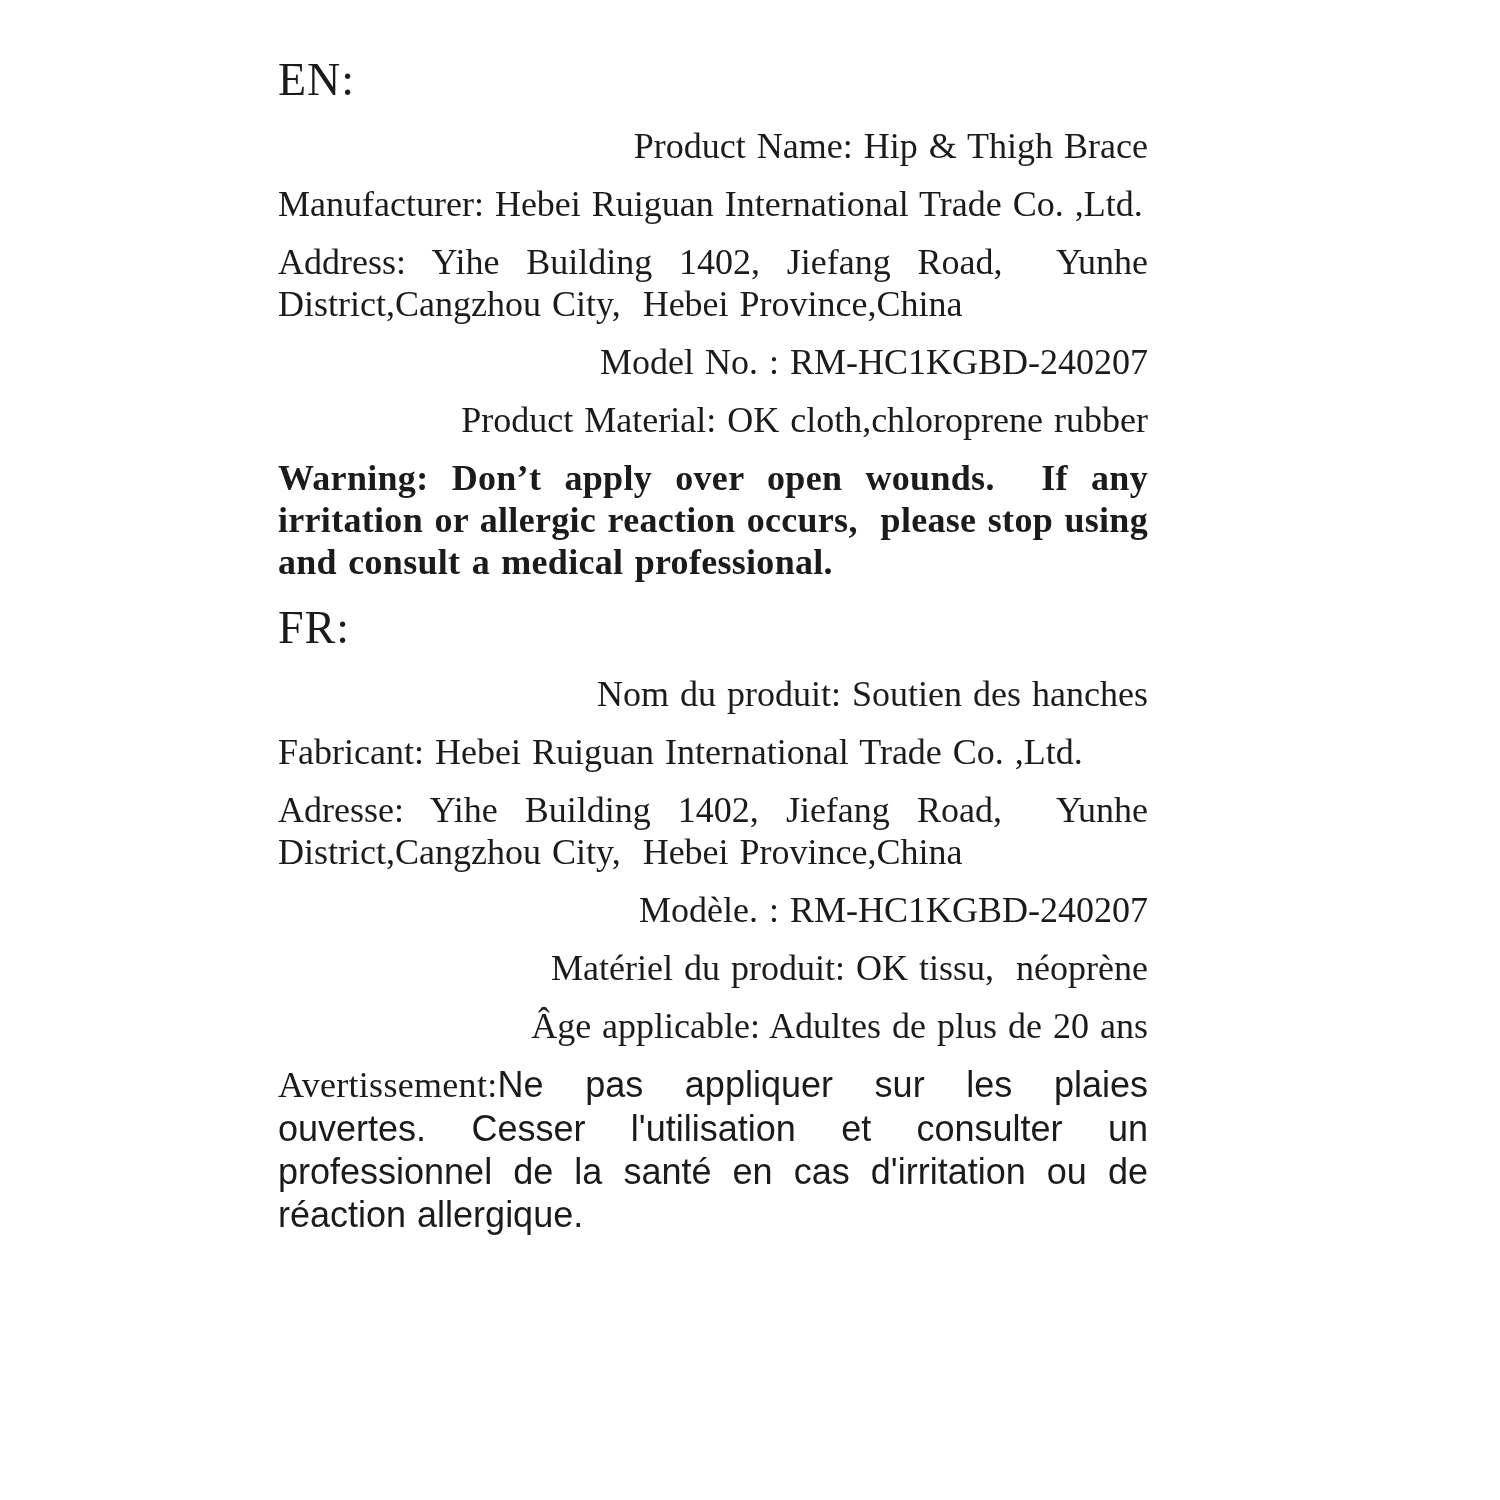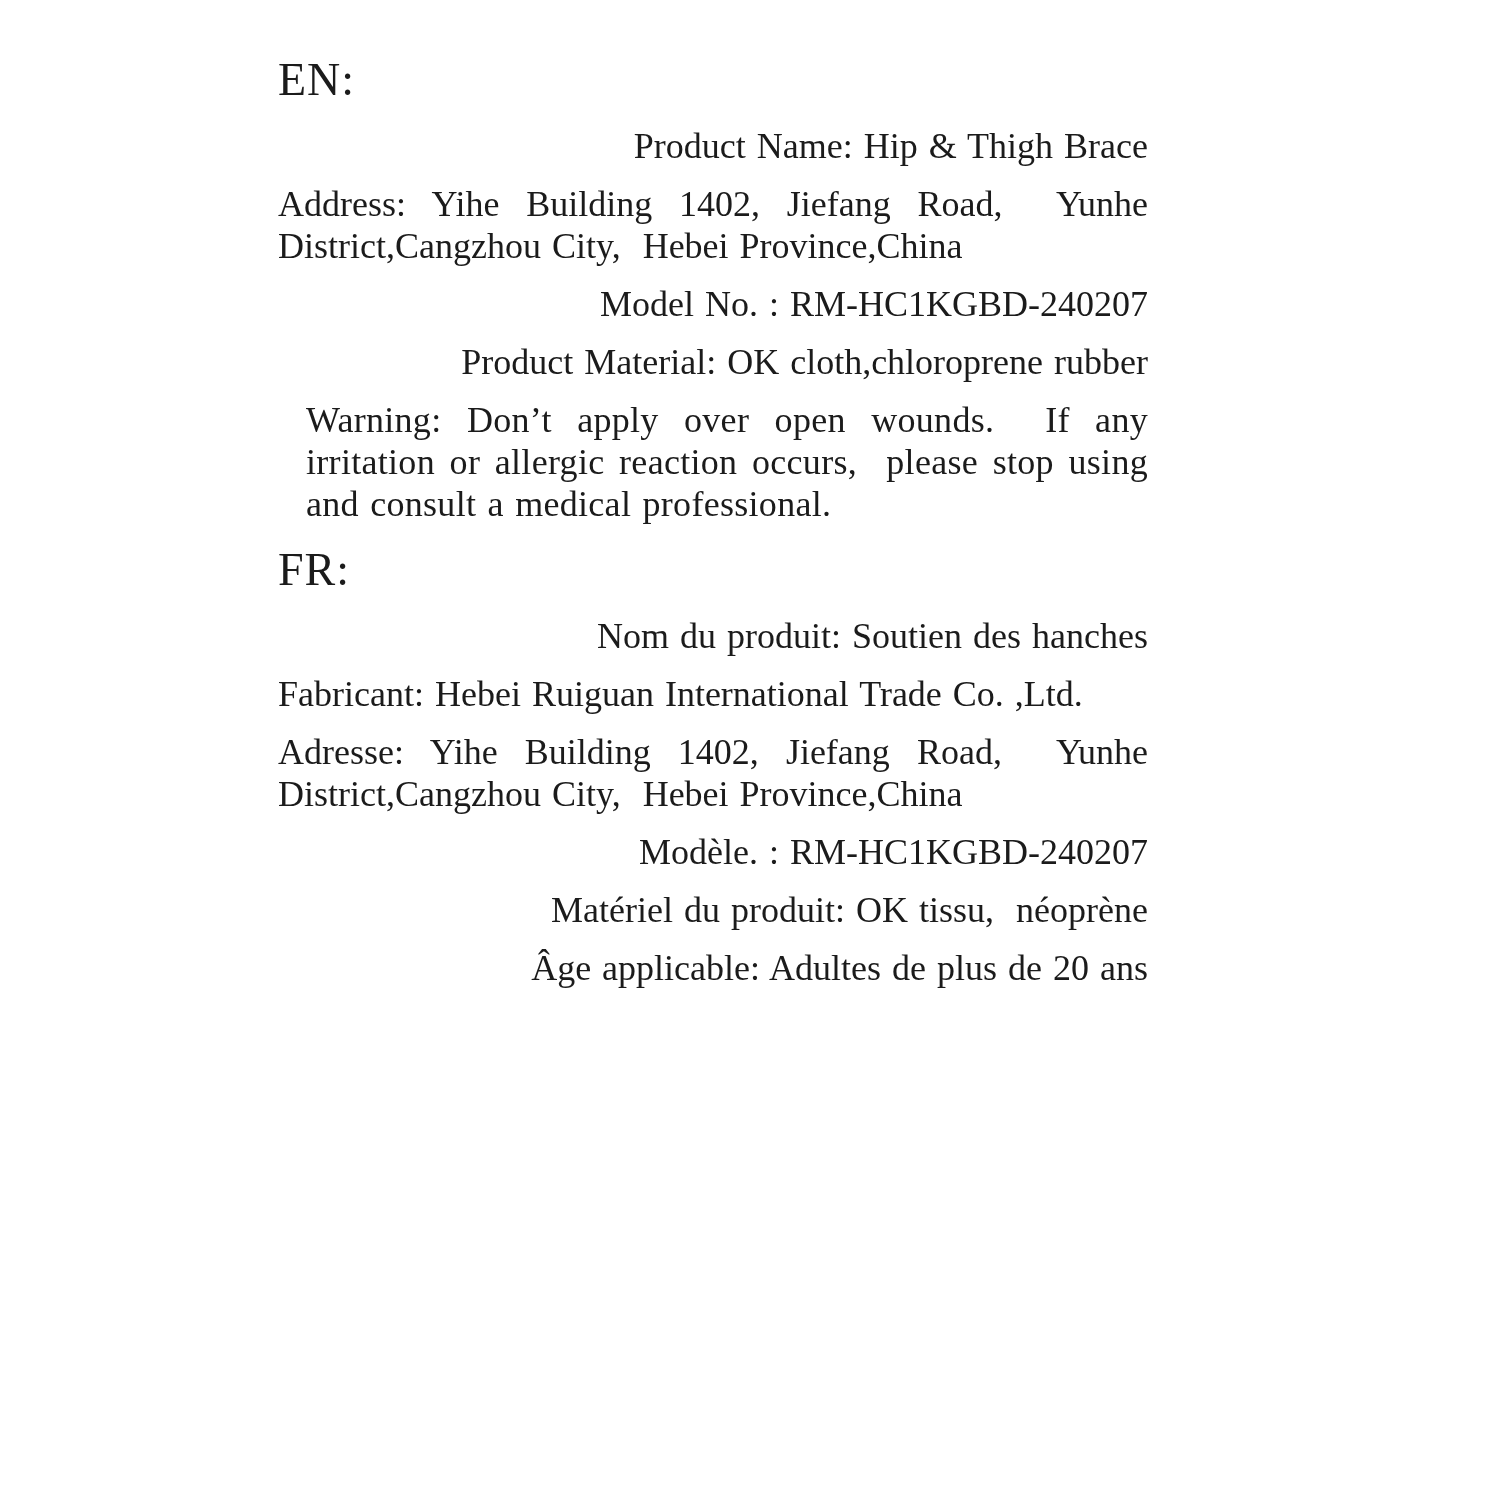--- a/index.html
+++ b/index.html
@@ -40,23 +40,22 @@
     margin: 0 0 16px 0;
     text-align: right;
     word-spacing: 2px;
   }
   .label-para {
     margin: 0 0 16px 0;
     text-align: justify;
     word-spacing: 2px;
   }
   .warning-en {
-    font-weight: 400;
+    font-weight: 700;
     letter-spacing: 0.3px;
-    margin-left: 28px;
   }
   .warning-fr {
     font-family: "Liberation Sans", sans-serif;
     line-height: 43px;
     margin-bottom: 0;
     word-spacing: 1px;
   }
   .warning-fr .warning-fr-label {
     font-family: "Liberation Serif", serif;
     letter-spacing: 0.3px;
@@ -66,20 +65,21 @@
 <body style="background: rgb(255, 255, 255);">
 
 <div class="label-sheet">
   <div class="label-content" style="color: rgb(27, 27, 27);">
 
     <section class="section-en">
       <h2 class="section-heading">EN:</h2>
 
       <p class="label-line">Product Name: Hip &amp; Thigh Brace</p>
 
+      <p class="label-para">Manufacturer: Hebei Ruiguan International Trade Co. ,Ltd.</p>
 
       <p class="label-para">Address: Yihe Building 1402, Jiefang Road, &nbsp;Yunhe District,Cangzhou City, &nbsp;Hebei Province,China</p>
 
       <p class="label-line">Model No. : RM-HC1KGBD-240207</p>
 
       <p class="label-line">Product Material: OK cloth,chloroprene rubber</p>
 
 
       <p class="label-para warning-en">Warning: Don’t apply over open wounds. &nbsp;If any irritation or allergic reaction occurs, &nbsp;please stop using and consult a medical professional.</p>
     </section>
@@ -92,16 +92,17 @@
       <p class="label-para">Fabricant: Hebei Ruiguan International Trade Co. ,Ltd.</p>
 
       <p class="label-para">Adresse: Yihe Building 1402, Jiefang Road, &nbsp;Yunhe District,Cangzhou City, &nbsp;Hebei Province,China</p>
 
       <p class="label-line">Modèle. : RM-HC1KGBD-240207</p>
 
       <p class="label-line">Matériel du produit: OK tissu, &nbsp;néoprène</p>
 
       <p class="label-line">Âge applicable: Adultes de plus de 20 ans</p>
 
+      <p class="label-para warning-fr"><span class="warning-fr-label">Avertissement:</span><span>Ne pas appliquer sur les plaies ouvertes. Cesser l'utilisation et consulter un professionnel de la santé en cas d'irritation ou de réaction allergique.</span></p>
     </section>
 
   </div>
 </div>
 
 </body></html>

